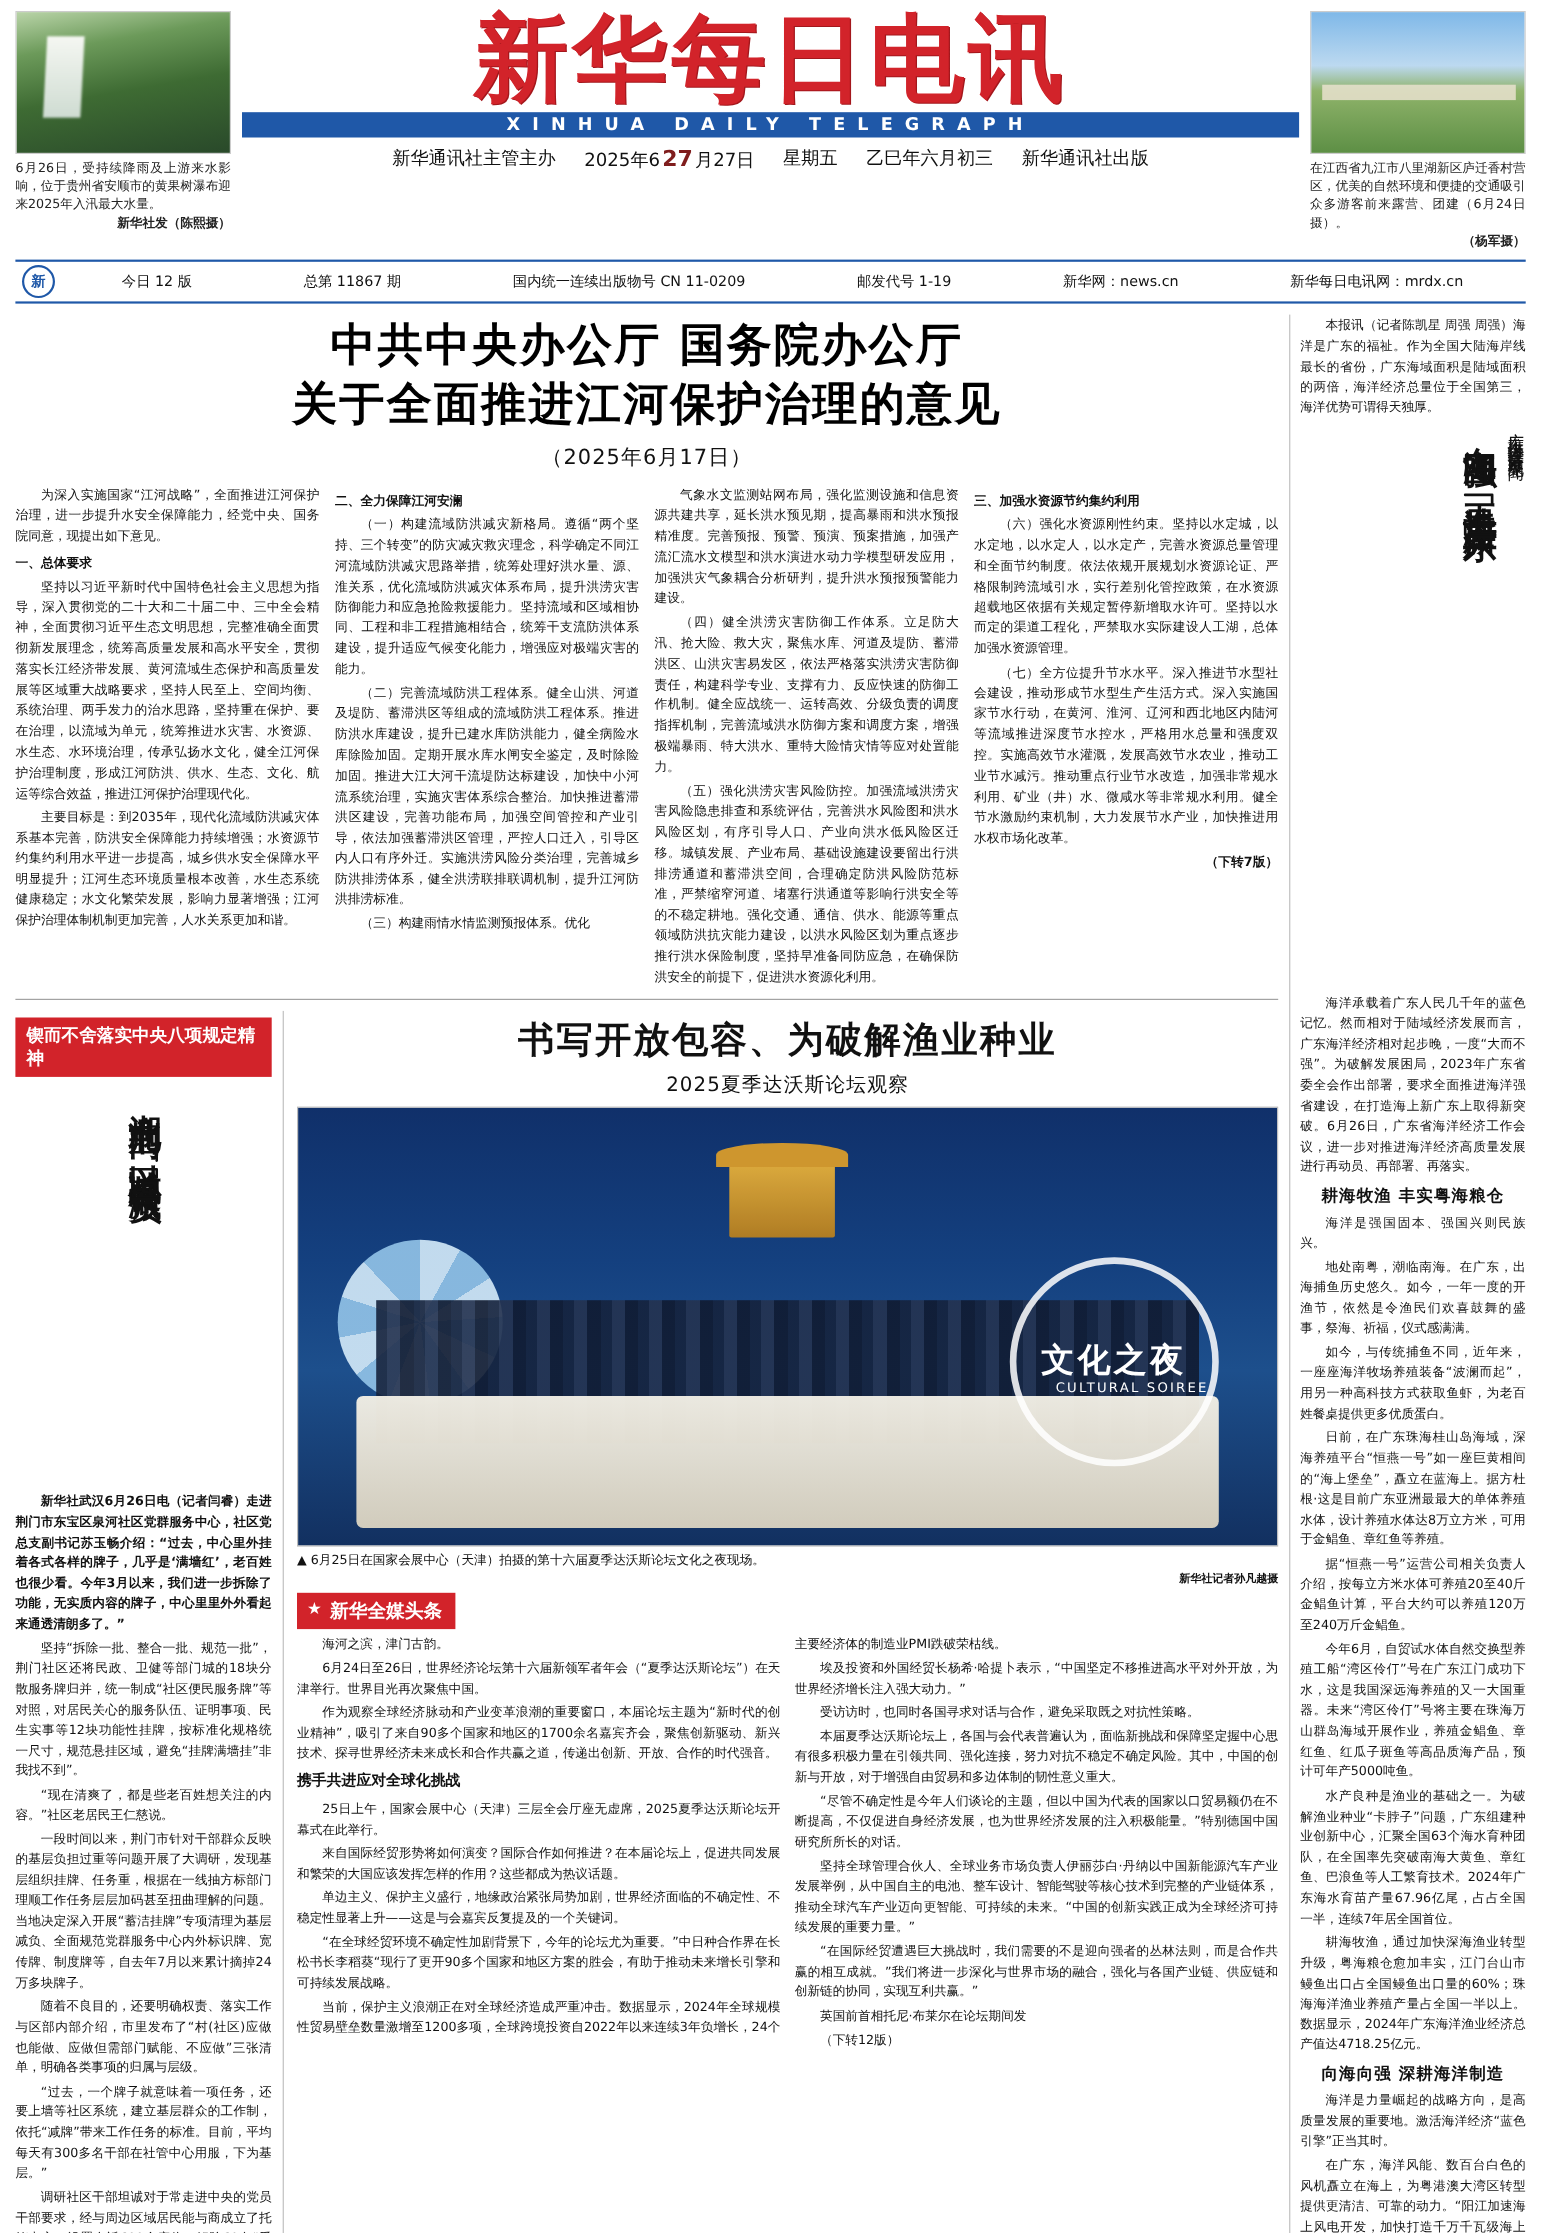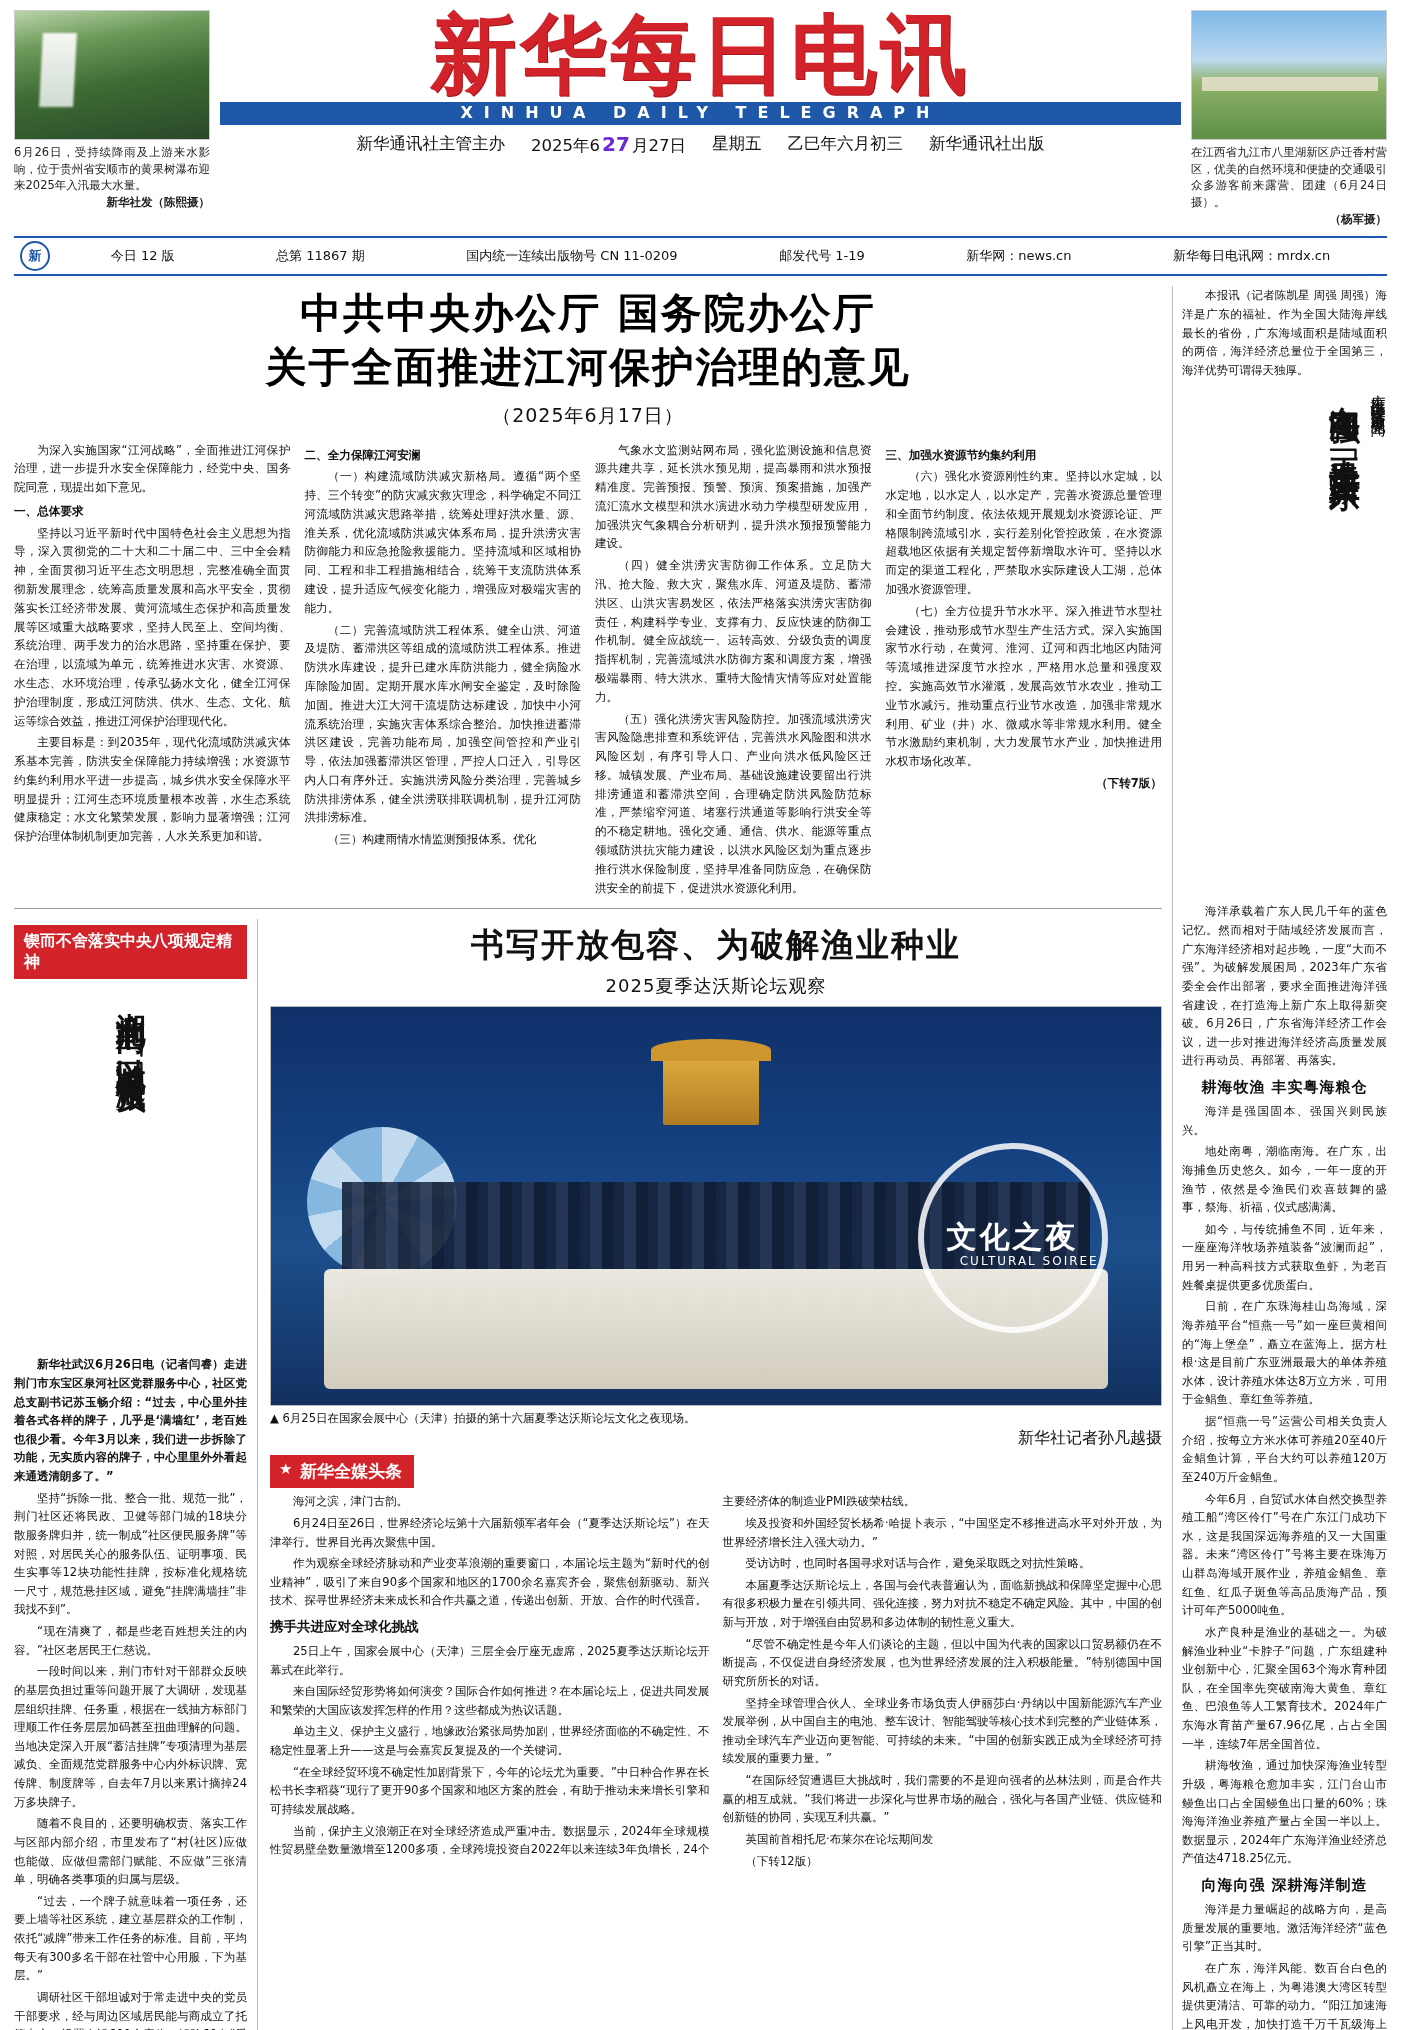--- a/index.html
+++ b/index.html
@@ -34,21 +34,21 @@
     letter-spacing:4px; text-shadow:1px 1px 0 #a3171c;
   }
   .logo-en {
     margin-top:4px; background:#1f58a8; color:#fff; font-size:16px; letter-spacing:11px;
     padding:1px 0 3px; font-weight:bold;
   }
   .mast-line {
     margin-top:7px; display:flex; justify-content:center; align-items:center; gap:26px;
     font-size:16.5px; color:#111;
   }
-  .mast-line .date-num { color:#6d28d9; font-weight:bold; font-size:20px; padding:0 2px;}
+  .mast-line .date-num { color:#7f1d1d; font-weight:bold; font-size:20px; padding:0 2px;}
 
   .infobar {
     margin-top:9px; border-top:2px solid #1f58a8; border-bottom:2px solid #1f58a8;
     height:40px; display:flex; align-items:center; gap:0; padding:0 6px;
   }
   .infobar .seal { width:30px; height:30px; border-radius:50%; border:2px solid #1f58a8;
     display:flex; align-items:center; justify-content:center; color:#1f58a8; font-size:13px; font-weight:bold; margin-right:10px; }
   .infobar .items { display:flex; flex:1; justify-content:space-around; font-size:13px; color:#111; }
   .infobar .items span { white-space:nowrap; }
 
@@ -111,21 +111,21 @@
     border-radius:50%; background:conic-gradient(#cfe6f6 0 8%, #8fc0e5 8% 16%, #cfe6f6 16% 24%, #8fc0e5 24% 32%, #cfe6f6 32% 40%, #8fc0e5 40% 48%, #cfe6f6 48% 56%, #8fc0e5 56% 64%, #cfe6f6 64% 72%, #8fc0e5 72% 80%, #cfe6f6 80% 88%, #8fc0e5 88% 100%); opacity:.93;}
   .photo-big .table { position:absolute; left:6%; bottom:4%; width:88%; height:120px;
     background:linear-gradient(180deg,#f3f0e6,#d9d2c0); border-radius:6px; opacity:.96;}
   .photo-big .crowd { position:absolute; left:8%; top:44%; width:84%; height:130px;
     background:repeating-linear-gradient(90deg,#15223c 0 10px,#24324f 10px 22px,#101a30 22px 34px); opacity:.9;}
   .photo-big .ring { position:absolute; right:6%; top:34%; width:190px;height:190px; border-radius:50%;
     border:6px solid rgba(255,255,255,.85); display:flex;align-items:center;justify-content:center;
     color:#fff; font-weight:bold; font-size:30px; letter-spacing:3px; text-align:center; line-height:1.15;}
   .photo-big .ringsub { position:absolute; right:7%; top:62%; color:#fff; font-size:12px; letter-spacing:2px;}
   .photo-cap { font-size:11.5px; margin-top:5px; }
-  .photo-credit { font-size:16px; text-align:right; margin-top:2px;}
+  .photo-credit { font-size:10px; text-align:right; margin-top:2px;font-weight:bold;}
 
   .redtag {
     display:inline-block; background:#d2232a; color:#fff; font-weight:bold;
     font-size:17px; padding:5px 12px 5px 30px; position:relative; margin:6px 0 4px;
   }
   .redtag:before{content:"★"; position:absolute; left:9px; top:5px; font-size:15px;}
 
   .two-col-small { column-count:2; column-gap:13px; font-size:11.5px; line-height:1.62; text-align:justify; }
   .two-col-small p { margin:0 0 3px; text-indent:2em; }
   .two-col-small h4 { font-size:13.5px; margin:6px 0 4px; text-indent:0; }

